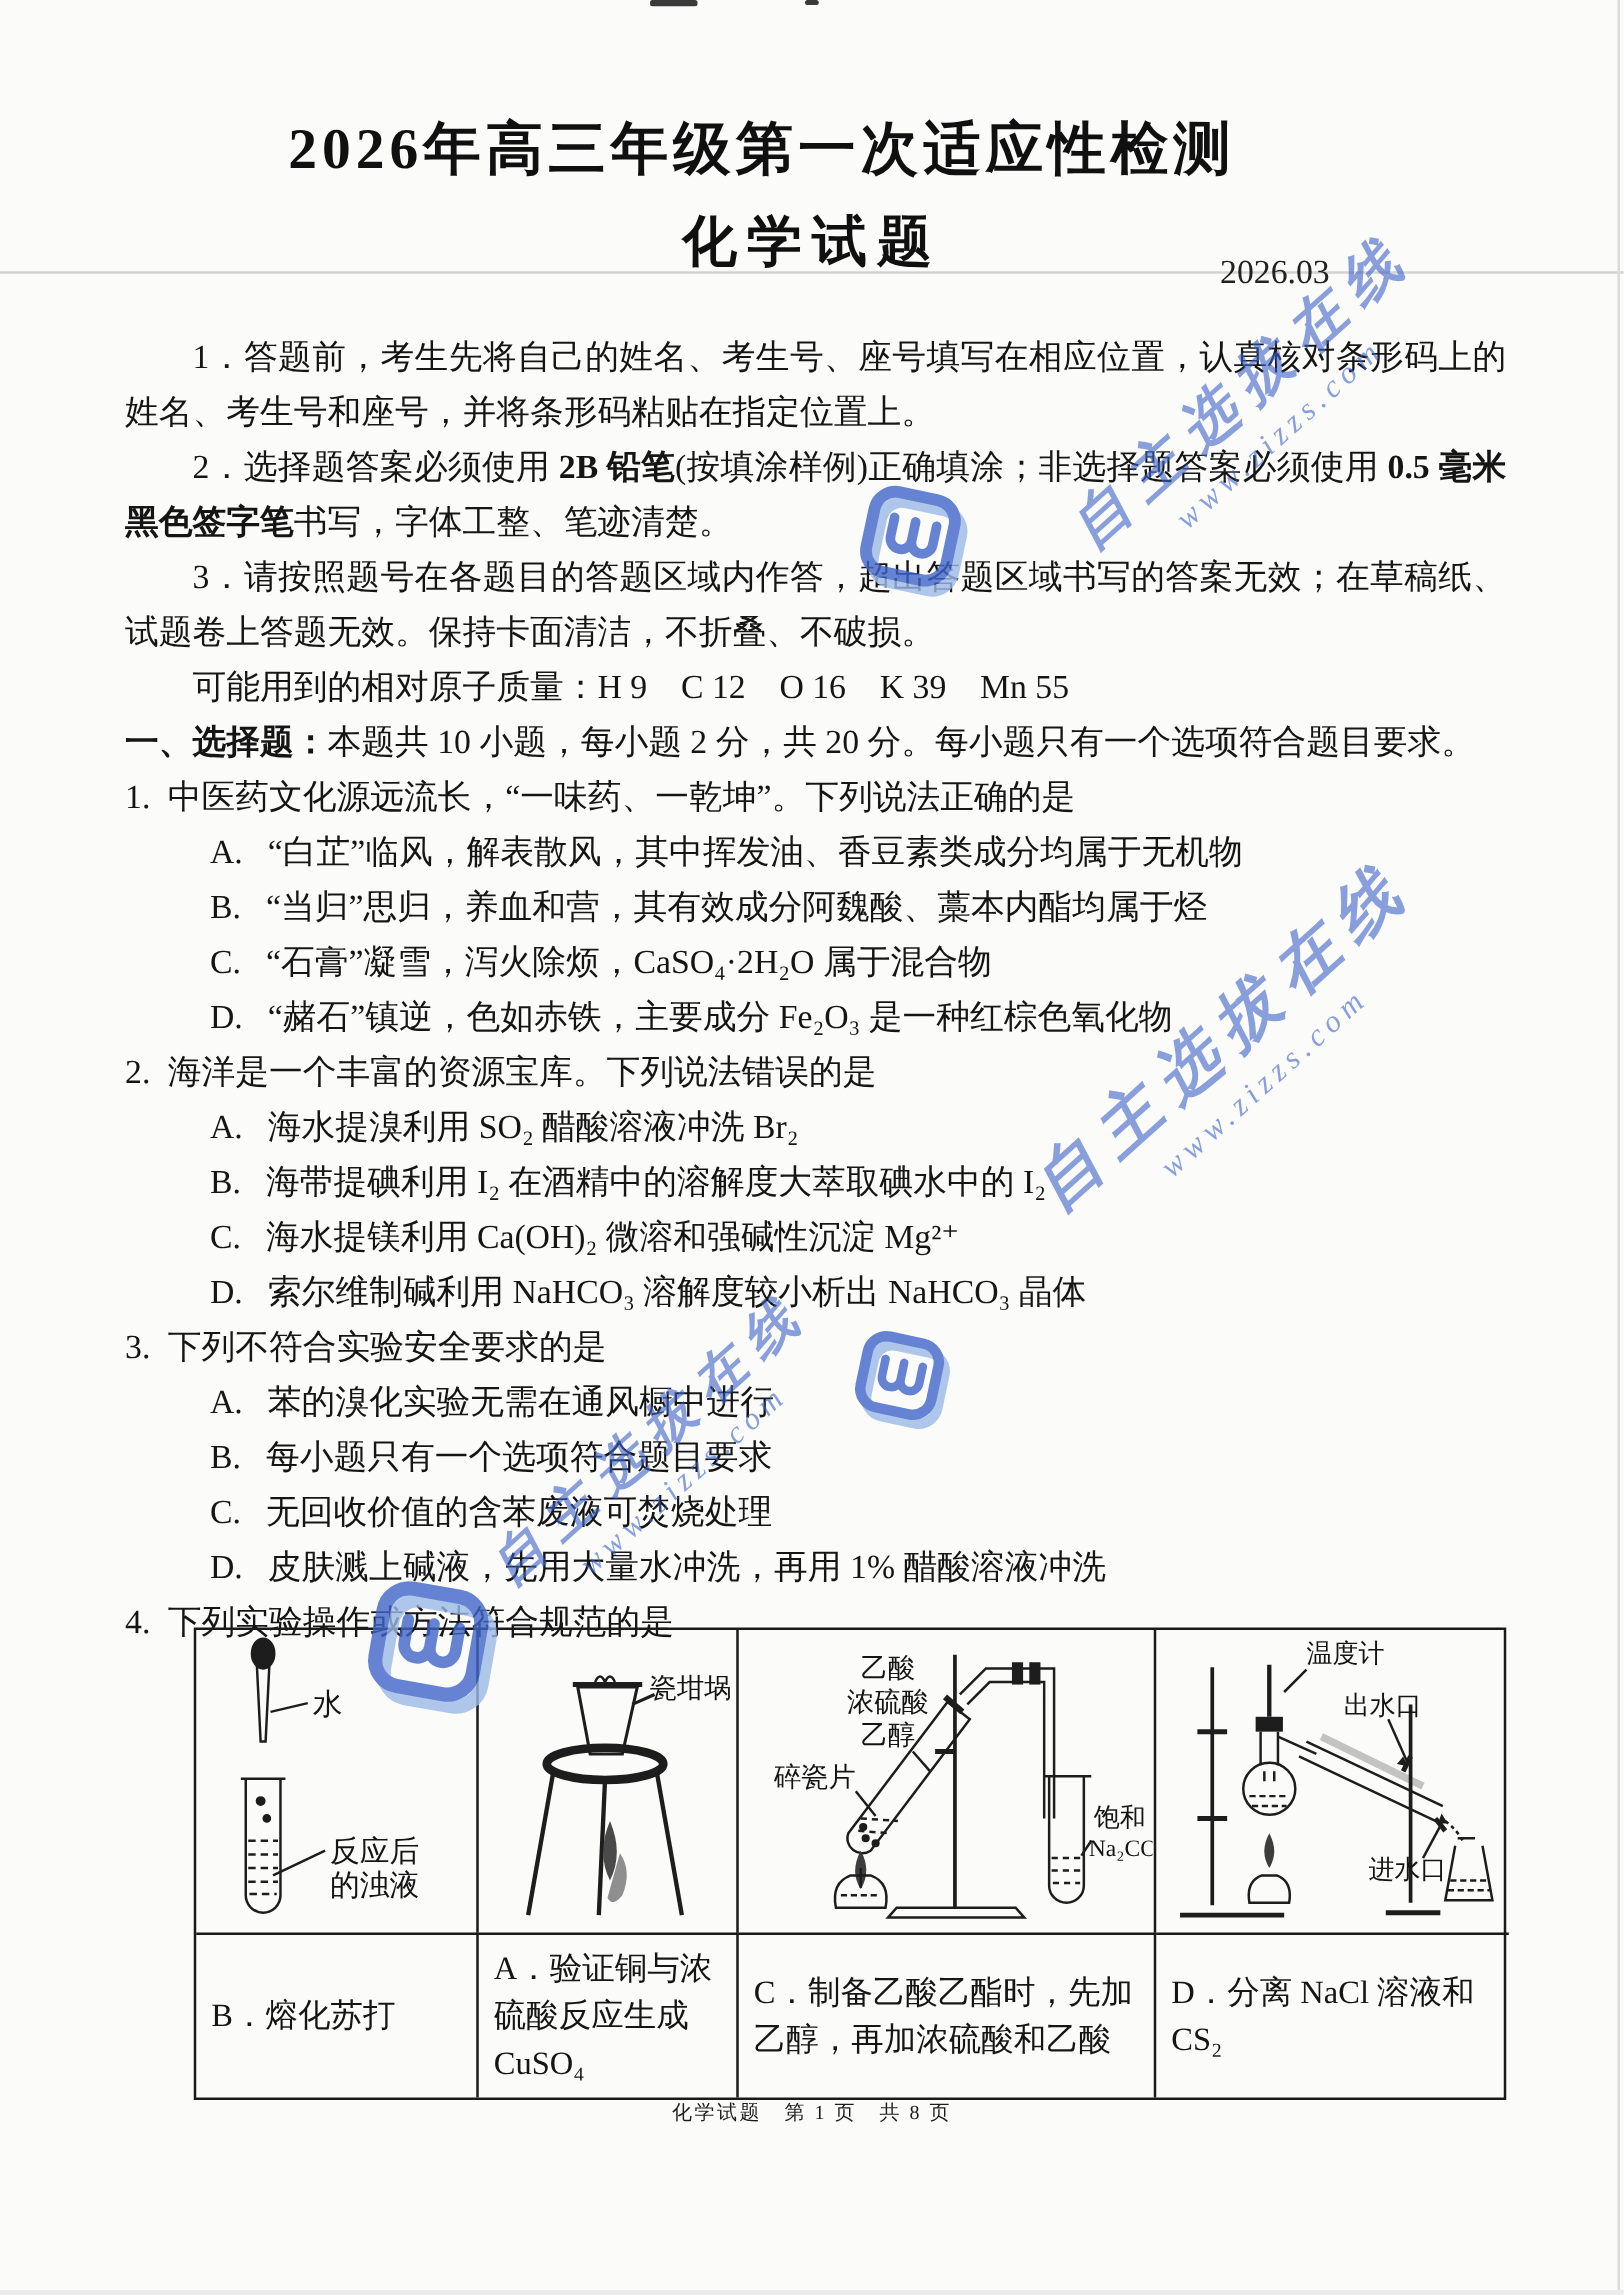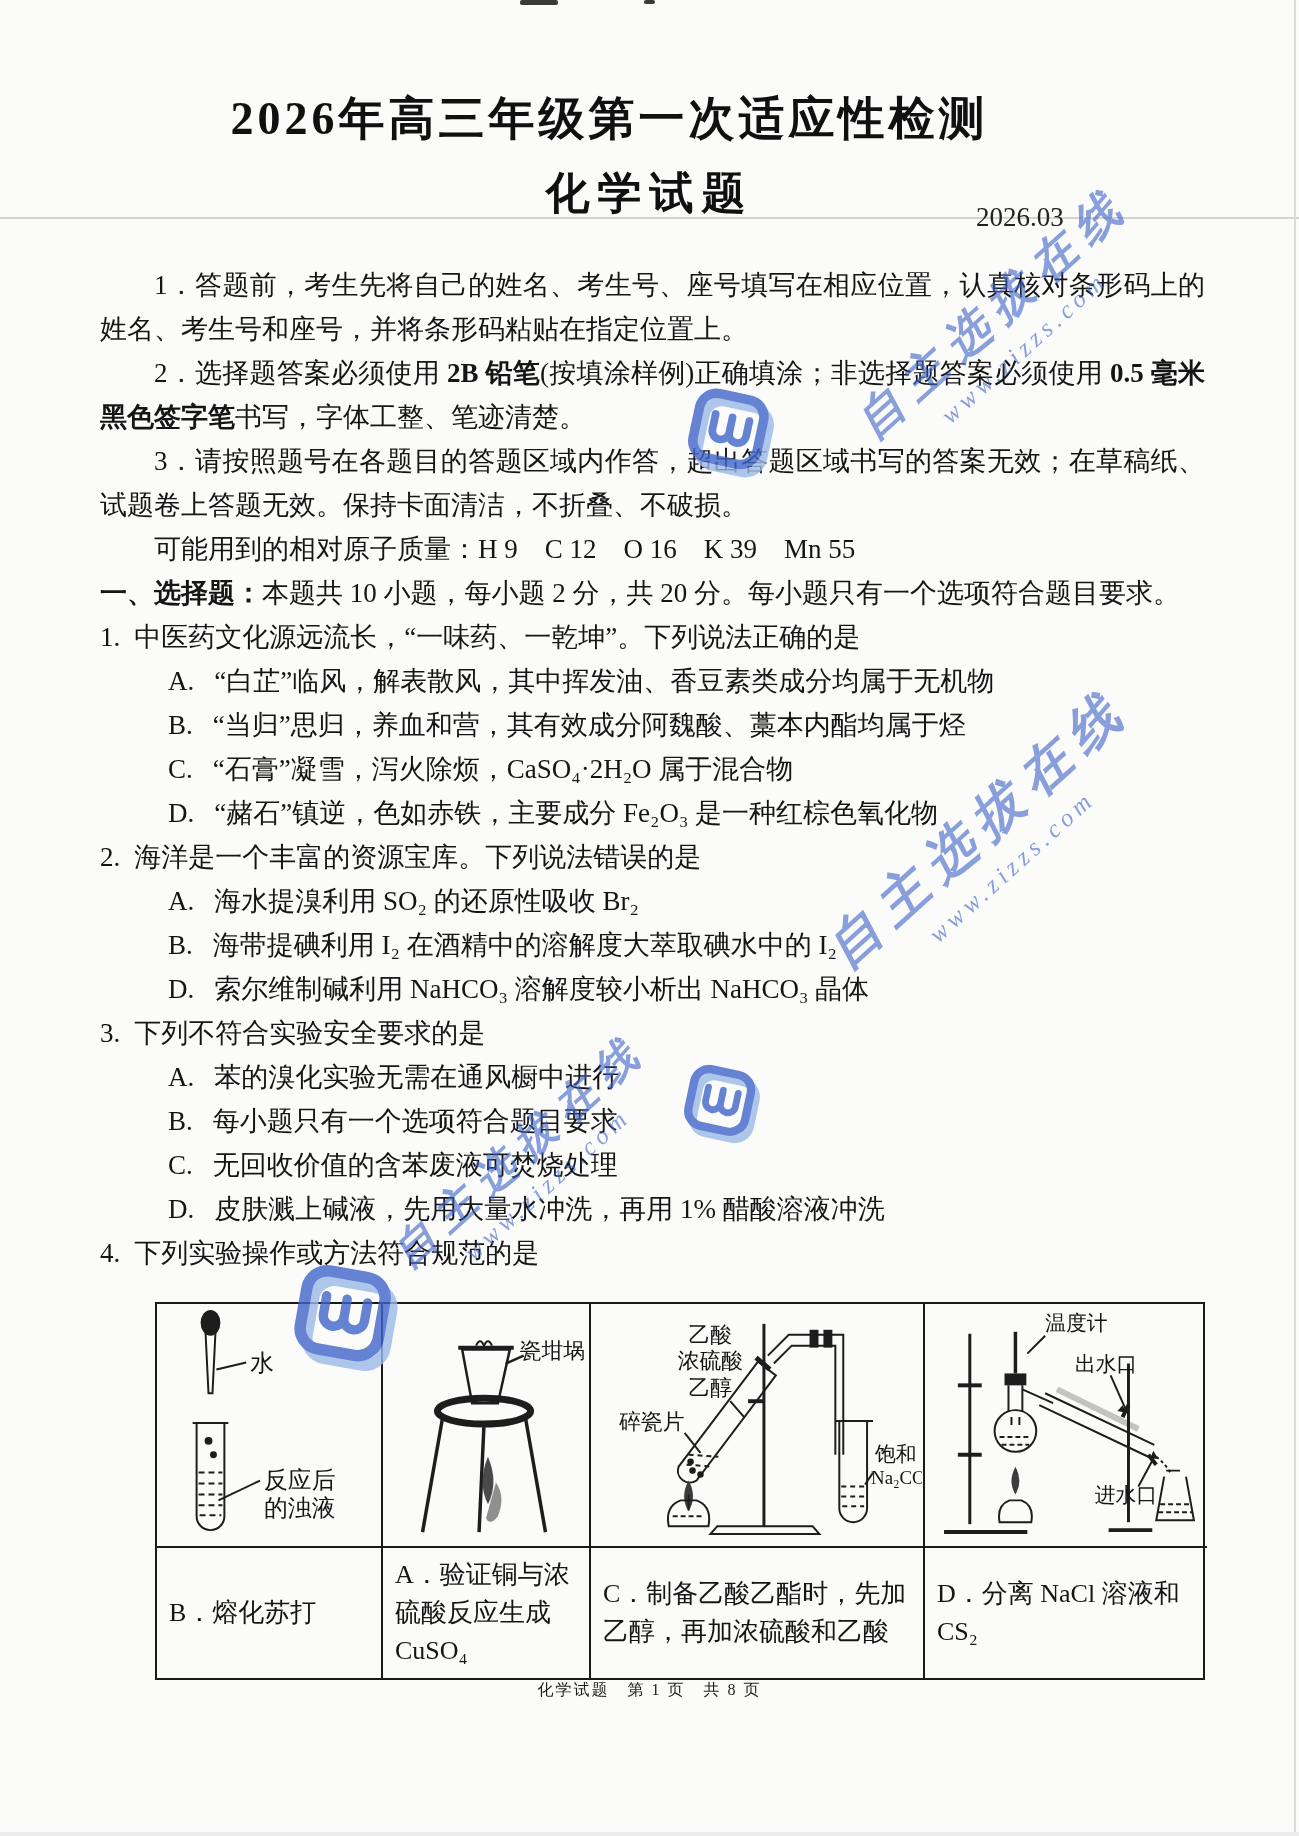--- a/index.html
+++ b/index.html
@@ -69,22 +69,23 @@
   <p class="indent">可能用到的相对原子质量：H 9　C 12　O 16　K 39　Mn 55</p>
   <p><span class="b">一、选择题：</span><span>本题共 10 小题，每小题 2 分，共 20 分。每小题只有一个选项符合题目要求。</span></p>
 
   <p><span class="q-num">1.</span><span>中医药文化源远流长，“一味药、一乾坤”。下列说法正确的是</span></p>
   <p class="option"><span class="opt-label">A.</span><span>“白芷”临风，解表散风，其中挥发油、香豆素类成分均属于无机物</span></p>
   <p class="option"><span class="opt-label">B.</span><span>“当归”思归，养血和营，其有效成分阿魏酸、藁本内酯均属于烃</span></p>
   <p class="option"><span class="opt-label">C.</span><span>“石膏”凝雪，泻火除烦，CaSO₄·2H₂O 属于混合物</span></p>
   <p class="option"><span class="opt-label">D.</span><span>“赭石”镇逆，色如赤铁，主要成分 Fe₂O₃ 是一种红棕色氧化物</span></p>
 
   <p><span class="q-num">2.</span><span>海洋是一个丰富的资源宝库。下列说法错误的是</span></p>
-  <p class="option"><span class="opt-label">A.</span><span>海水提溴利用 SO₂ 的还原性吸收 Br₂</span></p>
+  <p class="option"><span class="opt-label">A.</span><span>海水提溴利用 SO₂ 醋酸溶液冲洗 Br₂</span></p>
   <p class="option"><span class="opt-label">B.</span><span>海带提碘利用 I₂ 在酒精中的溶解度大萃取碘水中的 I₂</span></p>
+  <p class="option"><span class="opt-label">C.</span><span>海水提镁利用 Ca(OH)₂ 微溶和强碱性沉淀 Mg²⁺</span></p>
   <p class="option"><span class="opt-label">D.</span><span>索尔维制碱利用 NaHCO₃ 溶解度较小析出 NaHCO₃ 晶体</span></p>
 
   <p><span class="q-num">3.</span><span>下列不符合实验安全要求的是</span></p>
   <p class="option"><span class="opt-label">A.</span><span>苯的溴化实验无需在通风橱中进行</span></p>
   <p class="option"><span class="opt-label">B.</span><span>每小题只有一个选项符合题目要求</span></p>
   <p class="option"><span class="opt-label">C.</span><span>无回收价值的含苯废液可焚烧处理</span></p>
   <p class="option"><span class="opt-label">D.</span><span>皮肤溅上碱液，先用大量水冲洗，再用 1% 醋酸溶液冲洗</span></p>
 
   <p><span class="q-num">4.</span><span>下列实验操作或方法符合规范的是</span></p>
 </div>

